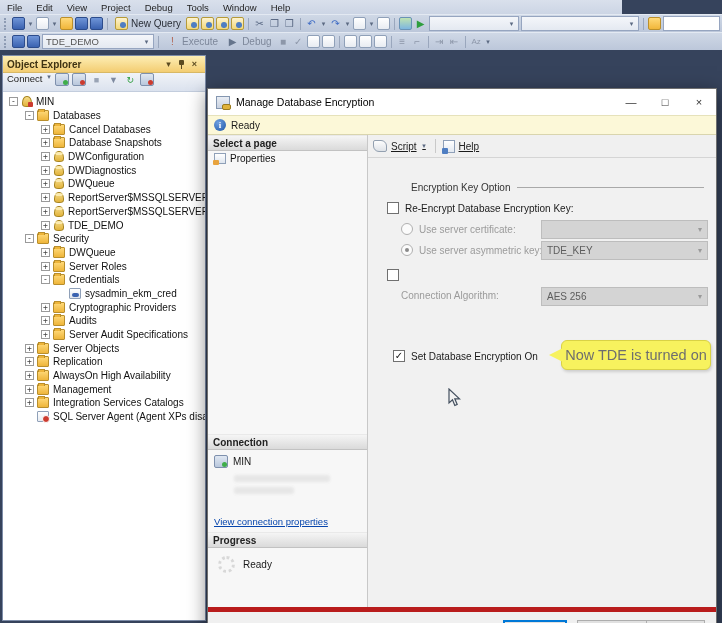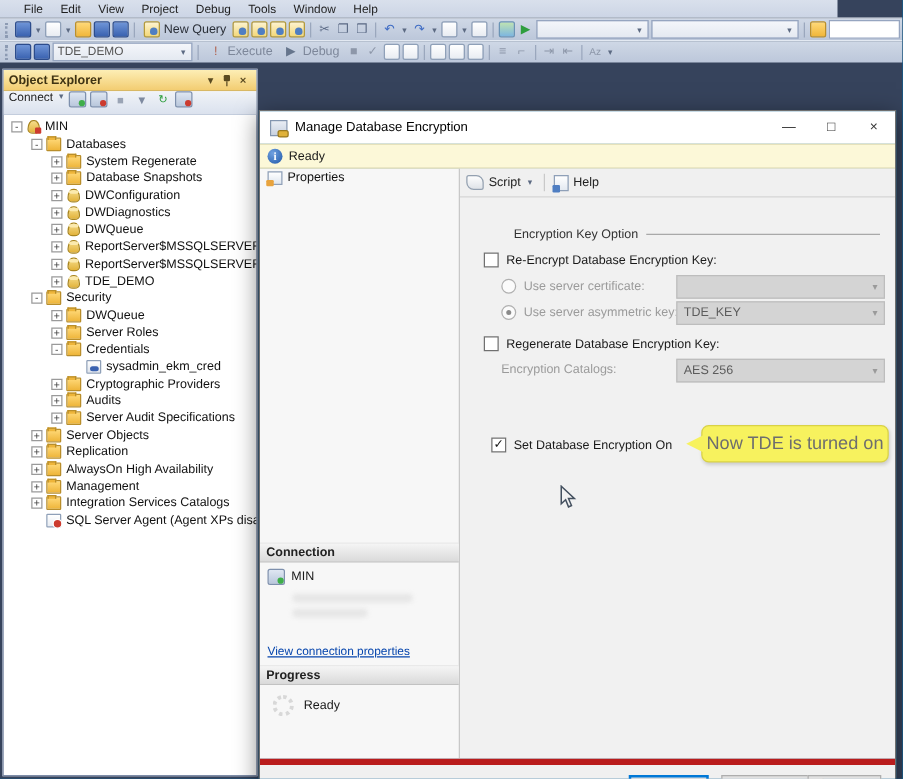--- a/index.html
+++ b/index.html
@@ -2,22 +2,22 @@
 <html><head>
 <meta charset="utf-8">
 <style>
   * { margin:0; padding:0; box-sizing:border-box; }
   html,body { width:722px; height:623px; overflow:hidden; }
   body {
     font-family:"Liberation Sans","DejaVu Sans",sans-serif;
     background:#36435c; position:relative; font-size:10px; color:#1a1a1a;
   }
   
-  .menu-bar{position:absolute;left:0;top:0;width:670px;height:14px;
-    background:linear-gradient(#d9e0ec,#ccd5e5);display:flex;align-items:center;padding-left:12px;}
+  .menu-bar{position:absolute;left:0;top:0;width:622px;height:14px;
+    background:linear-gradient(#d9e0ec,#ccd5e5);display:flex;align-items:center;padding-left:0;}
   .menu-item{padding:1px 7px;font-size:9.5px;color:#1e1e1e;}
   .toolbar{position:absolute;left:0;width:722px;height:18px;
     background:linear-gradient(#cfd8e6,#bcc7da);display:flex;align-items:center;gap:2px;padding:0 2px;
     border-top:1px solid #e3e9f2;}
   .toolbar.row1{top:14px;} .toolbar.row2{top:32px;}
   .grip{width:4px;height:12px;border-left:2px dotted #8d9bb3;margin:0 2px;}
   .tsep{width:1px;height:12px;background:#9aa7bd;margin:0 2px;}
   .ti{width:13px;height:13px;border-radius:2px;position:relative;flex:0 0 auto;
       display:flex;align-items:center;justify-content:center;font-size:10px;line-height:1;}
   .tbtn{display:flex;align-items:center;gap:3px;padding:1px 3px;border-radius:2px;color:#2a2f38;}
@@ -87,21 +87,21 @@
   .page-item{display:flex;align-items:center;gap:4px;padding:2px 4px 2px 6px;font-size:10px;color:#15158a;}
   .page-ico{width:12px;height:11px;background:linear-gradient(#fff,#dfe6ef);border:1px solid #8fa0b8;position:relative;}
   .page-ico::after{content:"";position:absolute;left:-2px;bottom:-2px;width:6px;height:5px;background:#e8a33d;border-radius:1px;}
   .left-fill{flex:1;}
   .conn-row{display:flex;align-items:center;gap:5px;padding:5px 6px 2px;}
   .blurbar{height:7px;border-radius:3px;background:#e6e6e6;filter:blur(1.5px);margin:5px 10px 0 26px;}
   .conn-link{color:#0645ad;text-decoration:underline;font-size:9.5px;padding:8px 6px 5px;}
   .prog-row{display:flex;align-items:center;gap:8px;padding:8px 10px;}
   .spinner{width:17px;height:17px;border-radius:50%;border:3px dotted #d8d8d8;}
   .dlg-right{flex:1;display:flex;flex-direction:column;background:#f1f1f1;min-width:0;}
-  .script-bar{height:23px;background:#f0f0f0;border-bottom:1px solid #d5d5d5;display:flex;align-items:center;gap:4px;padding:0 5px;flex:0 0 auto;}
+  .script-bar{height:23px;background:#f0f0f0;border-bottom:1px solid #d5d5d5;display:flex;align-items:center;gap:4px;padding:0 5px;flex:0 0 auto;text-decoration:underline;}
   .scr-ico{width:14px;height:12px;background:linear-gradient(#fdfdfd,#dfe3e8);border:1px solid #93a0b0;border-radius:2px 6px 2px 6px;}
   .hlp-ico{width:12px;height:13px;background:linear-gradient(#fff,#e3e9f1);border:1px solid #8fa0b8;position:relative;}
   .hlp-ico::after{content:"";position:absolute;left:-2px;bottom:-2px;width:6px;height:6px;background:#4f7ec2;border-radius:1px;}
   .script-bar .lab{font-size:10px;color:#222;}
   .vsep{width:1px;height:14px;background:#c9c9c9;margin:0 3px;}
   .content{position:relative;flex:1;}
   .group-head{position:absolute;left:43px;right:12px;display:flex;align-items:center;gap:6px;font-size:10px;color:#333;}
   .group-head::after{content:"";flex:1;height:1px;background:#a9a9a9;}
   .cb-row{position:absolute;display:flex;align-items:center;gap:6px;}
   .cbox{width:12px;height:12px;border:1px solid #707070;background:#fff;display:flex;align-items:center;justify-content:center;
@@ -249,21 +249,21 @@
         <span class="tree-label">MIN</span>
       </div>
       <div class="tree-row" style="padding-left: 22px;">
         <span class="expander">-</span>
         <span class="tree-icon icn-folder"></span>
         <span class="tree-label">Databases</span>
       </div>
       <div class="tree-row" style="padding-left: 38px;">
         <span class="expander">+</span>
         <span class="tree-icon icn-folder"></span>
-        <span class="tree-label">System Regenerate</span>
+        <span class="tree-label">Cancel Databases</span>
       </div>
       <div class="tree-row" style="padding-left: 38px;">
         <span class="expander">+</span>
         <span class="tree-icon icn-folder"></span>
         <span class="tree-label">Database Snapshots</span>
       </div>
       <div class="tree-row" style="padding-left: 38px;">
         <span class="expander">+</span>
         <span class="tree-icon icn-database"></span>
         <span class="tree-label">DWConfiguration</span>
@@ -374,20 +374,21 @@
     <span class="winbtn">□</span>
     <span class="winbtn">×</span>
   </div>
   <div class="ready-bar">
     <span class="info-ico">i</span>
     <span>Ready</span>
   </div>
   <div class="dlg-body">
 
     <div class="dlg-left">
+      <div class="sec-head">Select a page</div>
       <div class="page-item">
         <span class="page-ico"></span>
         <span style="color:#111">Properties</span>
       </div>
       <div class="left-fill"></div>
       <div class="sec-head">Connection</div>
       <div class="conn-row">
         <span class="ci ci-srv g"></span>
         <span style="font-size:10px">MIN</span>
       </div>
@@ -431,24 +432,23 @@
         <div class="cb-row" style="left:33px;top:86px">
           <span class="rbox sel"></span>
           <span class="lbl-dis">Use server asymmetric key:</span>
         </div>
         <div class="ddl" style="left:173px;top:83px">
           <span>TDE_KEY</span>
           <span class="chev">▾</span>
         </div>
         <div class="cb-row" style="left:19px;top:111px">
           <span class="cbox"></span>
-          <span class="lbl-on">Regenerate Database Encryption Key:</span>
         </div>
         <div class="cb-row" style="left:33px;top:132px">
-          <span class="lbl-dis">Encryption Catalogs:</span>
+          <span class="lbl-dis">Connection Algorithm:</span>
         </div>
         <div class="ddl" style="left:173px;top:129px">
           <span>AES 256</span>
           <span class="chev">▾</span>
         </div>
         <div class="cb-row" style="left:25px;top:192px">
           <span class="cbox">✓</span>
           <span class="lbl-on">Set Database Encryption On</span>
         </div>
         <div class="callout" style="left:193px;top:182px;width:150px;height:30px">

